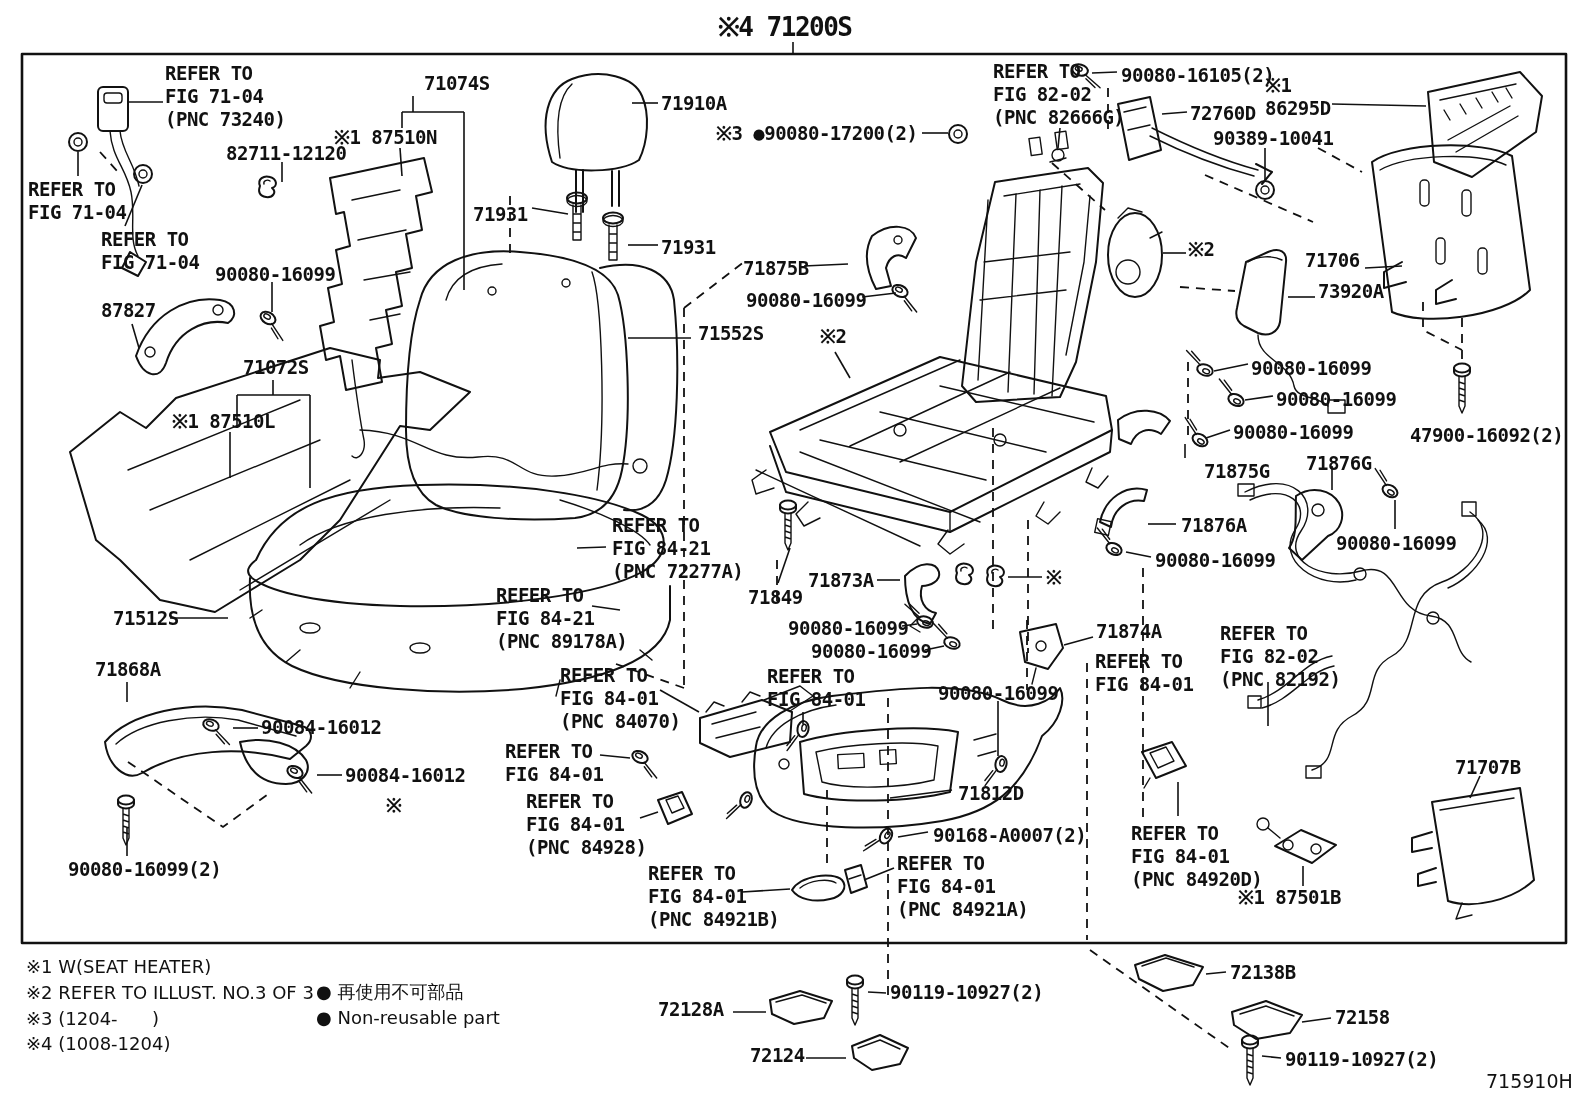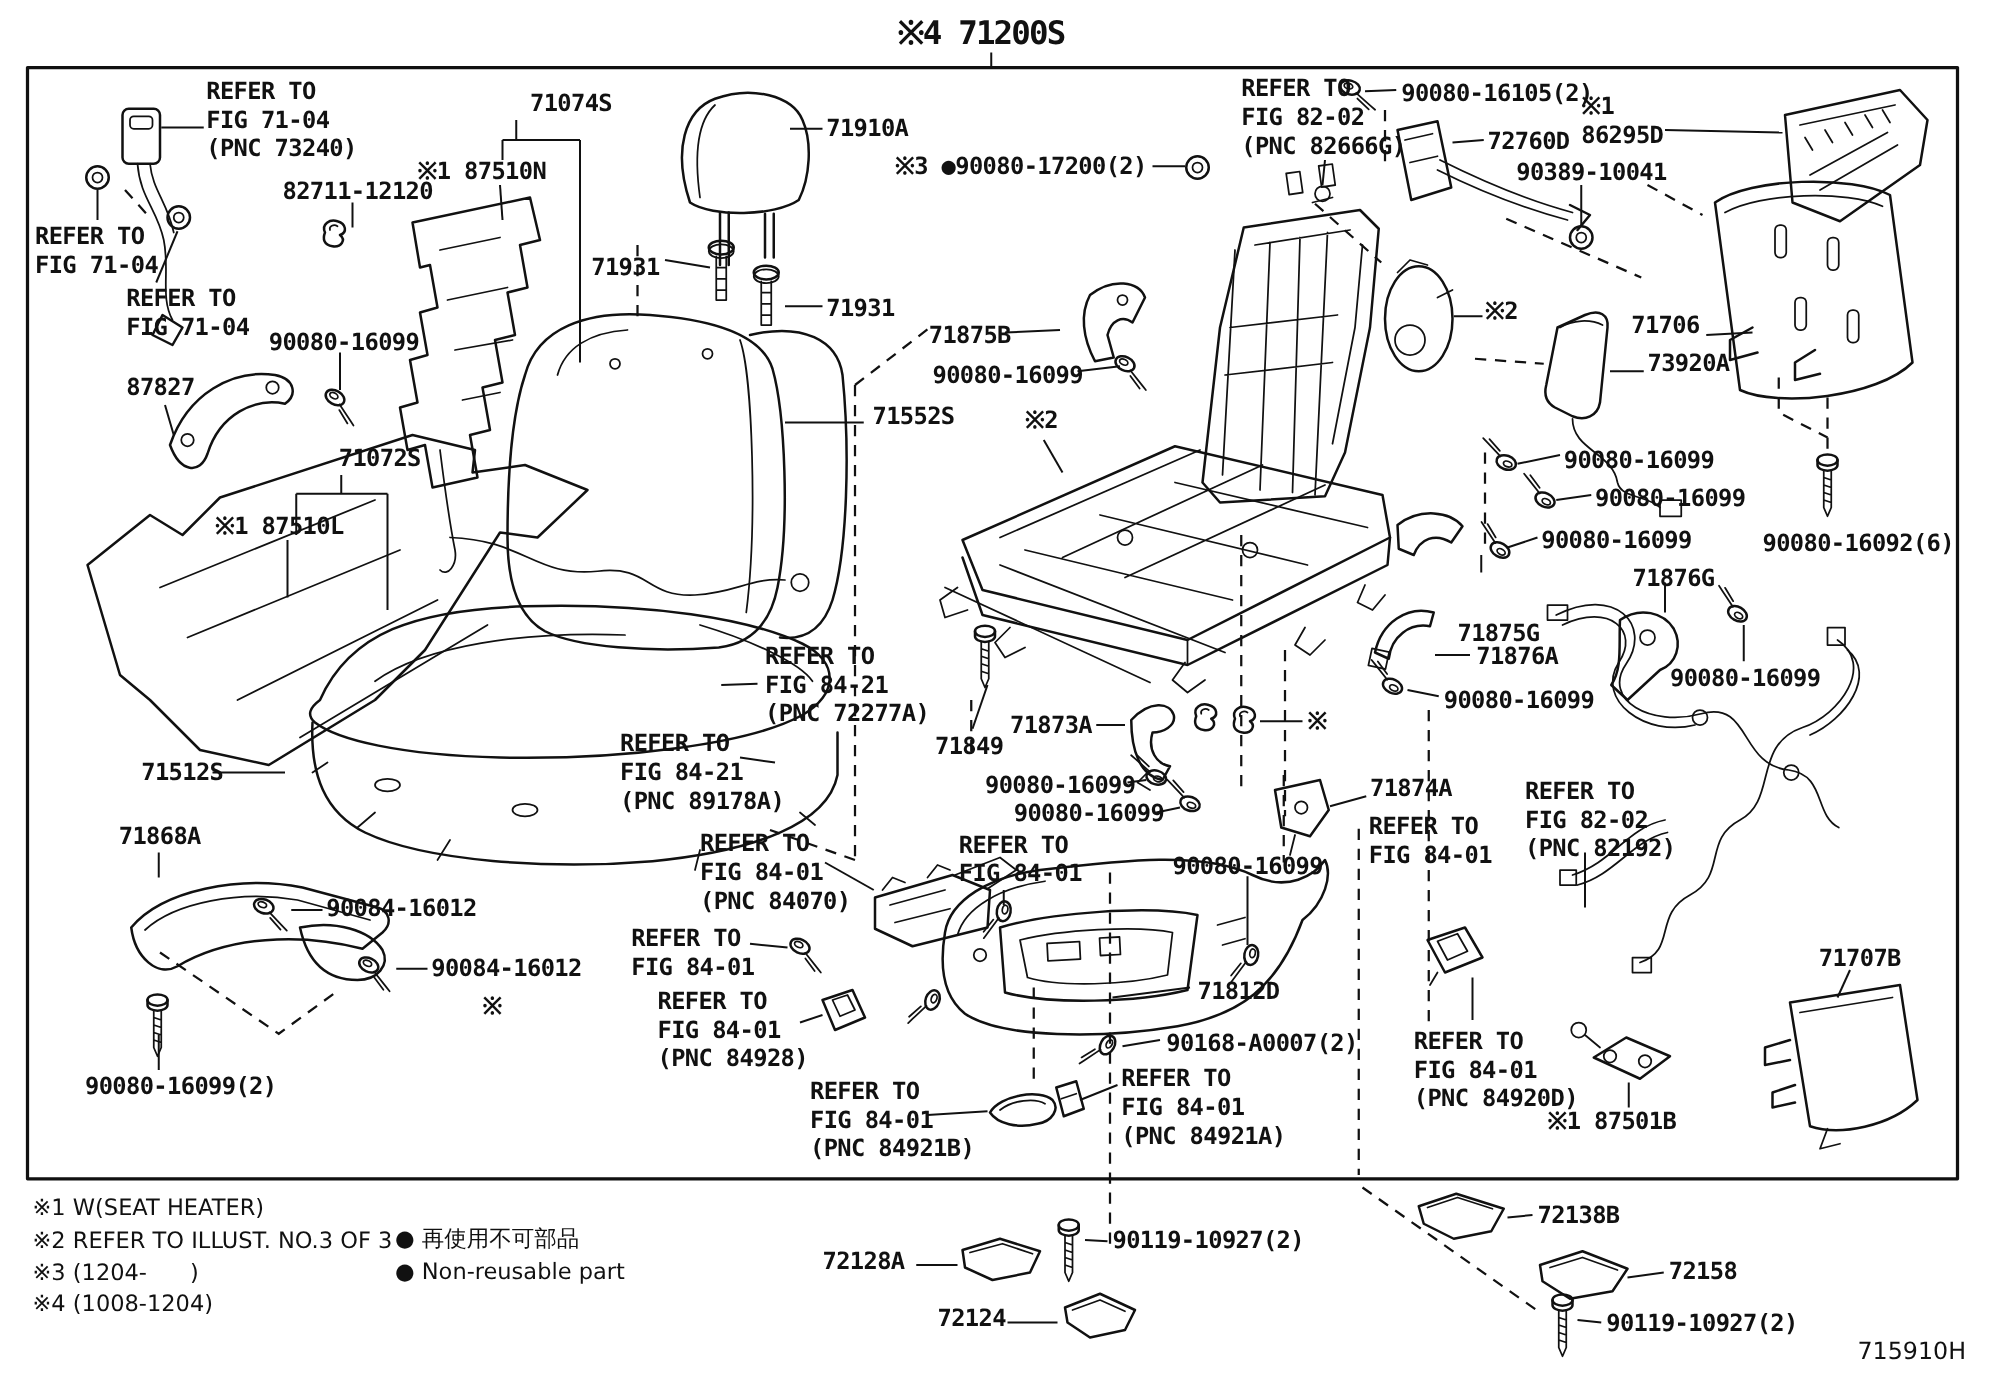--- a/index.html
+++ b/index.html
@@ -429,21 +429,21 @@
   <div id="labels">
       <div class="lbl big" style="left: 718px; top: 12px;"><div>※4 71200S</div></div>
       <div class="lbl" style="left: 165px; top: 62px;"><div>REFER TO</div><div>FIG 71-04</div><div>(PNC 73240)</div></div>
       <div class="lbl" style="left: 424px; top: 72px;"><div>71074S</div></div>
       <div class="lbl" style="left: 334px; top: 126px;"><div>※1 87510N</div></div>
       <div class="lbl" style="left: 226px; top: 142px;"><div>82711-12120</div></div>
       <div class="lbl" style="left: 28px; top: 178px;"><div>REFER TO</div><div>FIG 71-04</div></div>
       <div class="lbl" style="left: 101px; top: 228px;"><div>REFER TO</div><div>FIG 71-04</div></div>
       <div class="lbl" style="left: 215px; top: 263px;"><div>90080-16099</div></div>
       <div class="lbl" style="left: 101px; top: 299px;"><div>87827</div></div>
-      <div class="lbl" style="left: 243px; top: 356px; margin-left: 28px;"><div>71072S</div></div>
+      <div class="lbl" style="left: 243px; top: 356px;"><div>71072S</div></div>
       <div class="lbl" style="left: 172px; top: 410px;"><div>※1 87510L</div></div>
       <div class="lbl" style="left: 113px; top: 607px;"><div>71512S</div></div>
       <div class="lbl" style="left: 95px; top: 658px;"><div>71868A</div></div>
       <div class="lbl" style="left: 261px; top: 716px;"><div>90084-16012</div></div>
       <div class="lbl" style="left: 345px; top: 764px;"><div>90084-16012</div></div>
       <div class="lbl" style="left: 68px; top: 858px;"><div>90080-16099(2)</div></div>
       <div class="lbl" style="left: 661px; top: 92px;"><div>71910A</div></div>
       <div class="lbl" style="left: 716px; top: 122px;"><div>※3 ●90080-17200(2)</div></div>
       <div class="lbl" style="left: 473px; top: 203px;"><div>71931</div></div>
       <div class="lbl" style="left: 661px; top: 236px;"><div>71931</div></div>
@@ -455,23 +455,23 @@
       <div class="lbl" style="left: 1121px; top: 64px;"><div>90080-16105(2)</div></div>
       <div class="lbl" style="left: 1190px; top: 102px;"><div>72760D</div></div>
       <div class="lbl" style="left: 1213px; top: 127px;"><div>90389-10041</div></div>
       <div class="lbl" style="left: 1265px; top: 74px;"><div>※1</div><div>86295D</div></div>
       <div class="lbl" style="left: 1188px; top: 238px;"><div>※2</div></div>
       <div class="lbl" style="left: 1305px; top: 249px;"><div>71706</div></div>
       <div class="lbl" style="left: 1318px; top: 280px;"><div>73920A</div></div>
       <div class="lbl" style="left: 1251px; top: 357px;"><div>90080-16099</div></div>
       <div class="lbl" style="left: 1276px; top: 388px;"><div>90080-16099</div></div>
       <div class="lbl" style="left: 1233px; top: 421px;"><div>90080-16099</div></div>
-      <div class="lbl" style="left: 1410px; top: 424px;"><div>90080-16092(6)</div></div>
+      <div class="lbl" style="left: 1410px; top: 424px;"><div>47900-16092(2)</div></div>
       <div class="lbl" style="left: 1306px; top: 452px;"><div>71876G</div></div>
-      <div class="lbl" style="left: 1166px; top: 460px; margin-top: 36px;"><div>71875G</div></div>
+      <div class="lbl" style="left: 1204px; top: 460px;"><div>71875G</div></div>
       <div class="lbl" style="left: 1181px; top: 514px;"><div>71876A</div></div>
       <div class="lbl" style="left: 1336px; top: 532px;"><div>90080-16099</div></div>
       <div class="lbl" style="left: 1155px; top: 549px;"><div>90080-16099</div></div>
       <div class="lbl" style="left: 612px; top: 514px;"><div>REFER TO</div><div>FIG 84-21</div><div>(PNC 72277A)</div></div>
       <div class="lbl" style="left: 496px; top: 584px;"><div>REFER TO</div><div>FIG 84-21</div><div>(PNC 89178A)</div></div>
       <div class="lbl" style="left: 748px; top: 586px;"><div>71849</div></div>
       <div class="lbl" style="left: 808px; top: 569px;"><div>71873A</div></div>
       <div class="lbl" style="left: 788px; top: 617px;"><div>90080-16099</div></div>
       <div class="lbl" style="left: 811px; top: 640px;"><div>90080-16099</div></div>
       <div class="lbl" style="left: 1046px; top: 566px;"><div>※</div></div>

